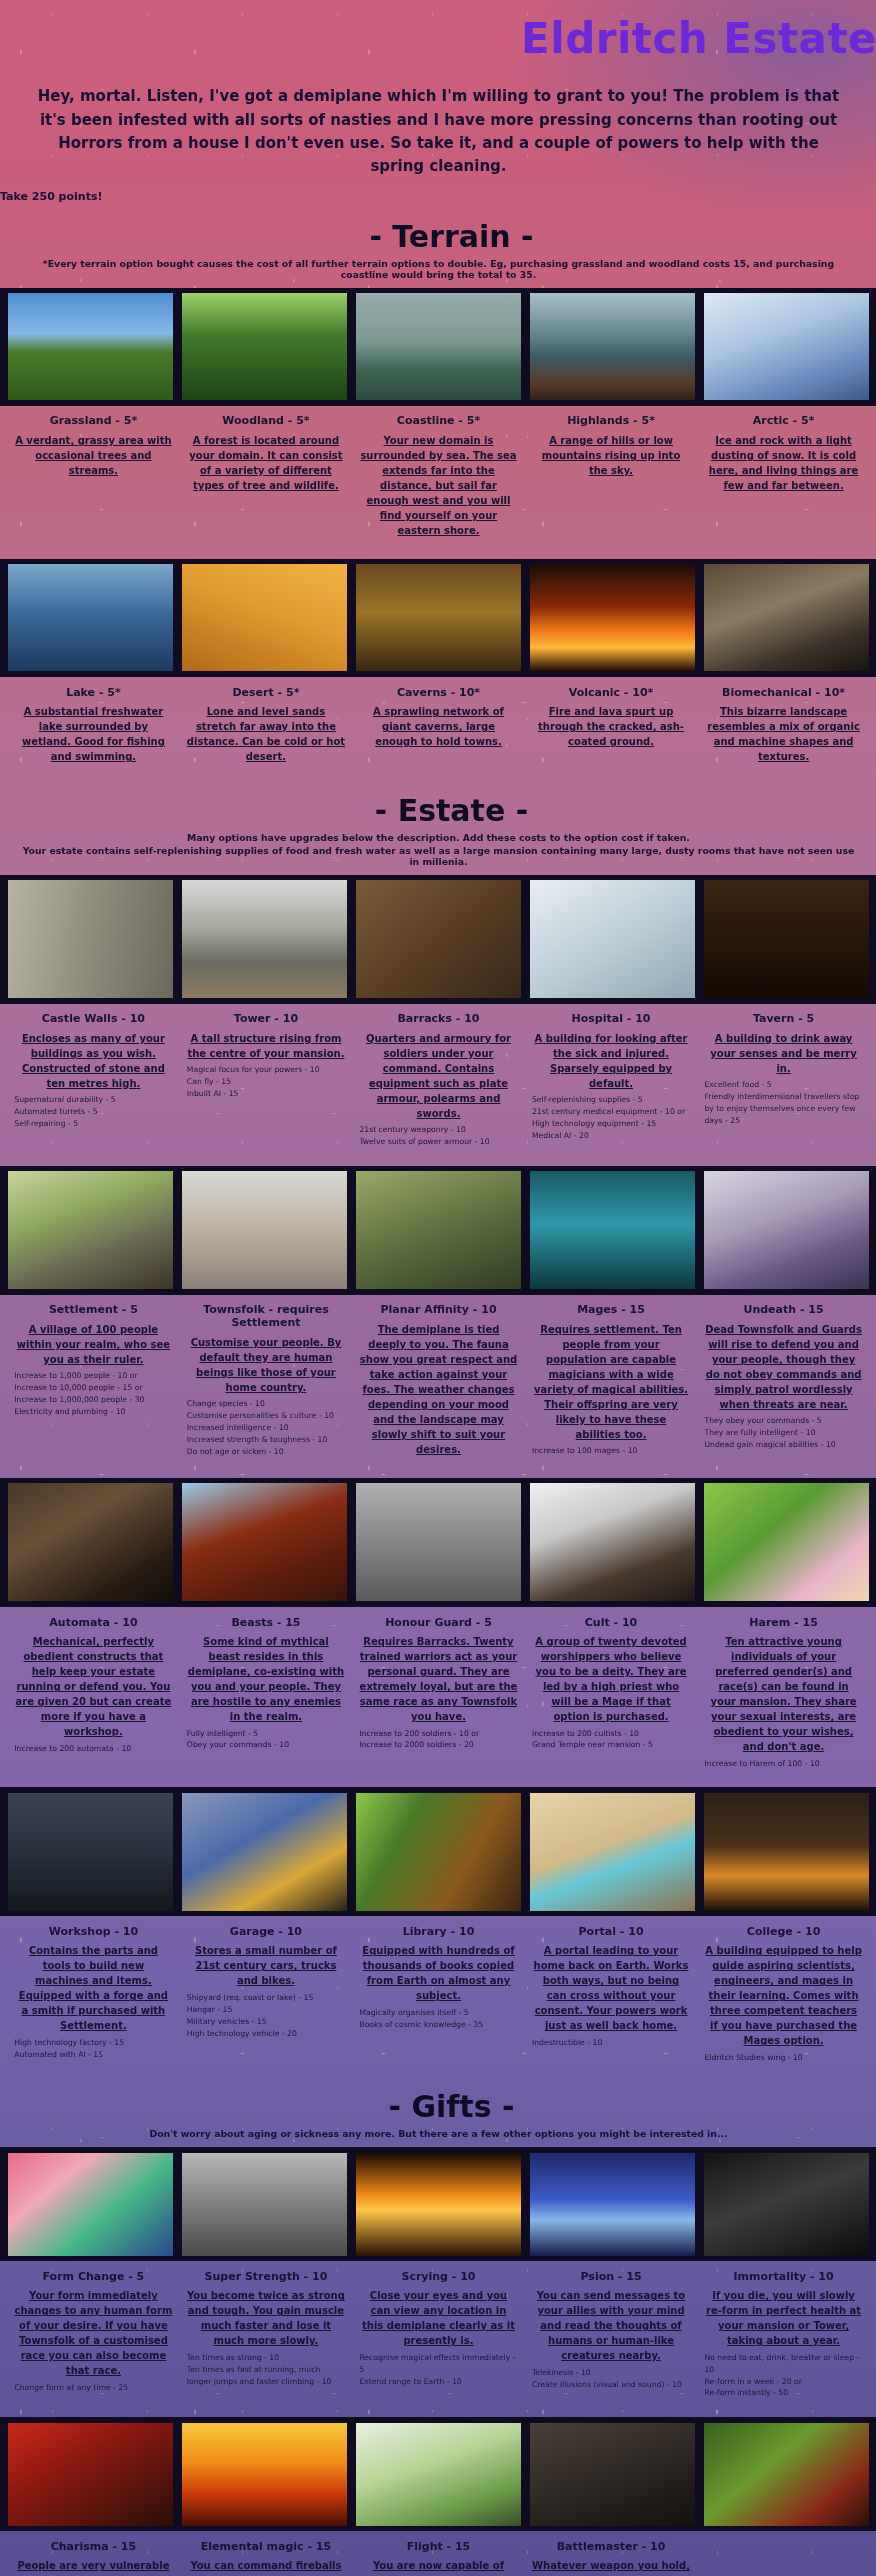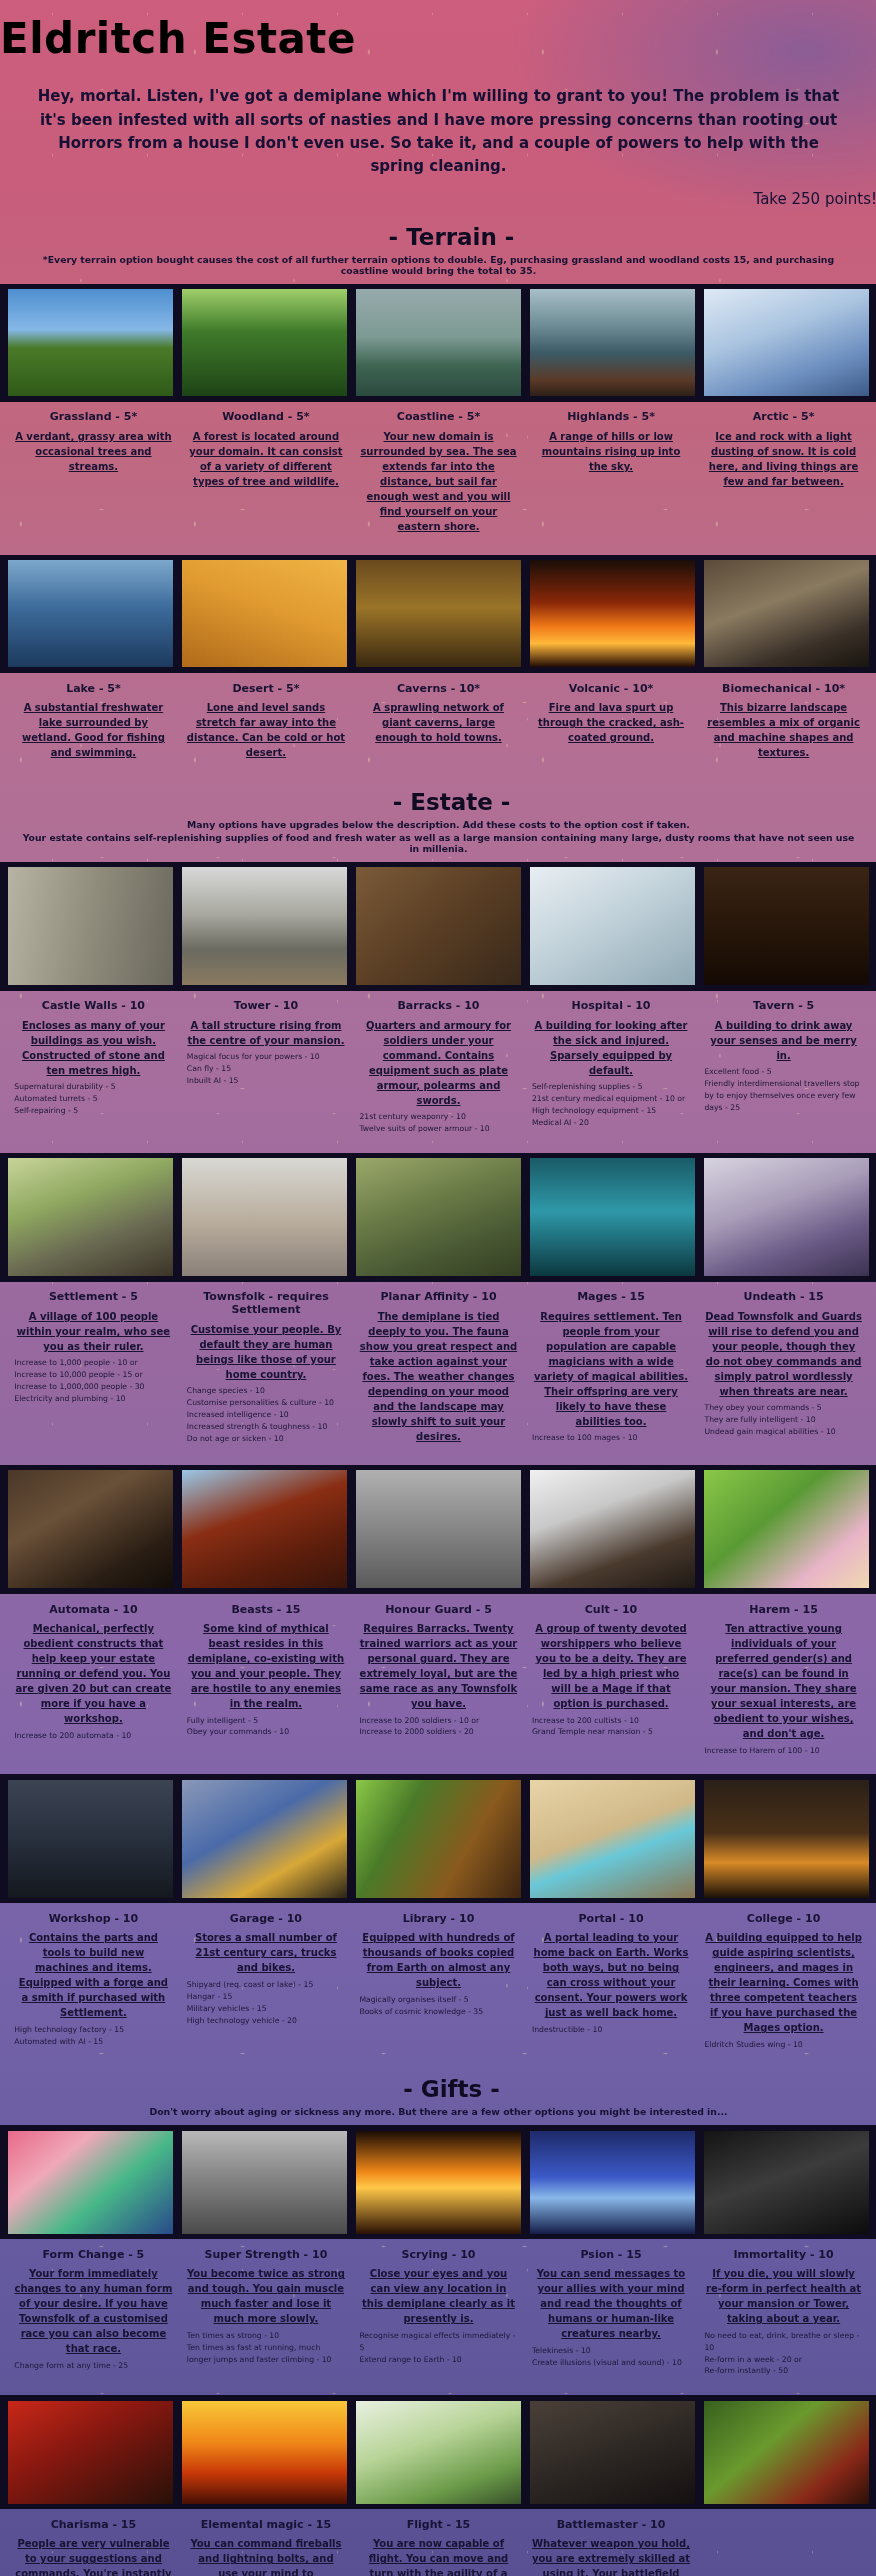--- a/index.html
+++ b/index.html
@@ -16,26 +16,26 @@
     content:"";position:absolute;inset:0;pointer-events:none;z-index:0;
     background-image:
       radial-gradient(ellipse 2.2px 5px at 12% 22%, rgba(240,228,178,.55), rgba(240,228,178,0) 70%),
       radial-gradient(ellipse 4.4px 1.6px at 72% 64%, rgba(240,228,178,.45), rgba(240,228,178,0) 70%),
       radial-gradient(ellipse 1.6px 3.8px at 38% 81%, rgba(236,222,170,.5), rgba(236,222,170,0) 70%),
       radial-gradient(ellipse 3.3px 1.1px at 88% 35%, rgba(240,228,178,.4), rgba(240,228,178,0) 70%),
       radial-gradient(ellipse 1.1px 2.7px at 55% 10%, rgba(240,228,178,.5), rgba(240,228,178,0) 70%);
     background-size:174px 236px, 141px 193px, 213px 155px, 116px 256px, 95px 141px;
   }
   .page{position:relative;z-index:1;}
-  h1{font-size:42px;font-weight:700;letter-spacing:0.5px;text-align:left;
-     margin:14.3px 0 22px;color:#000000;}
+  h1{font-size:42px;font-weight:700;letter-spacing:0.5px;text-align:right;
+     margin:14.3px 0 22px;color:#6d28d9;}
   .intro{width:806px;margin:12px auto;text-align:center;font-size:15px;font-weight:700;
      line-height:1.55;color:#151034;}
-  .points{text-align:right;font-size:15px;font-weight:400;margin:8.8px 0 5.5px;color:#151034;}
-  .section-title{text-align:center;font-size:23px;font-weight:700;margin:15.3px 0 4.4px;color:#0f0b22;padding-left:26px;}
+  .points{text-align:left;font-size:11px;font-weight:700;margin:8.8px 0 5.5px;color:#151034;}
+  .section-title{text-align:center;font-size:30px;font-weight:700;margin:15.3px 0 4.4px;color:#0f0b22;padding-left:26px;}
   .note{text-align:center;font-size:9.3px;font-weight:700;margin:1.6px auto;width:839px;color:#171134;}
   .img-band{margin-top:7.7px;background:#0f0c22;padding:5.5px 7.7px;
      display:grid;grid-template-columns:repeat(5,1fr);gap:8.8px;}
   .thumb{height:107px;}
   section.estate .thumb{height:118px;}
   section.gifts .thumb{height:103px;}
   .text-band{display:grid;grid-template-columns:repeat(5,1fr);gap:14.3px;padding:8.8px 14.3px 10px;}
   section.terrain .text-band{min-height:70px;}
   section.estate .text-band{min-height:103px;}
   section.gifts .text-band{min-height:121px;}

